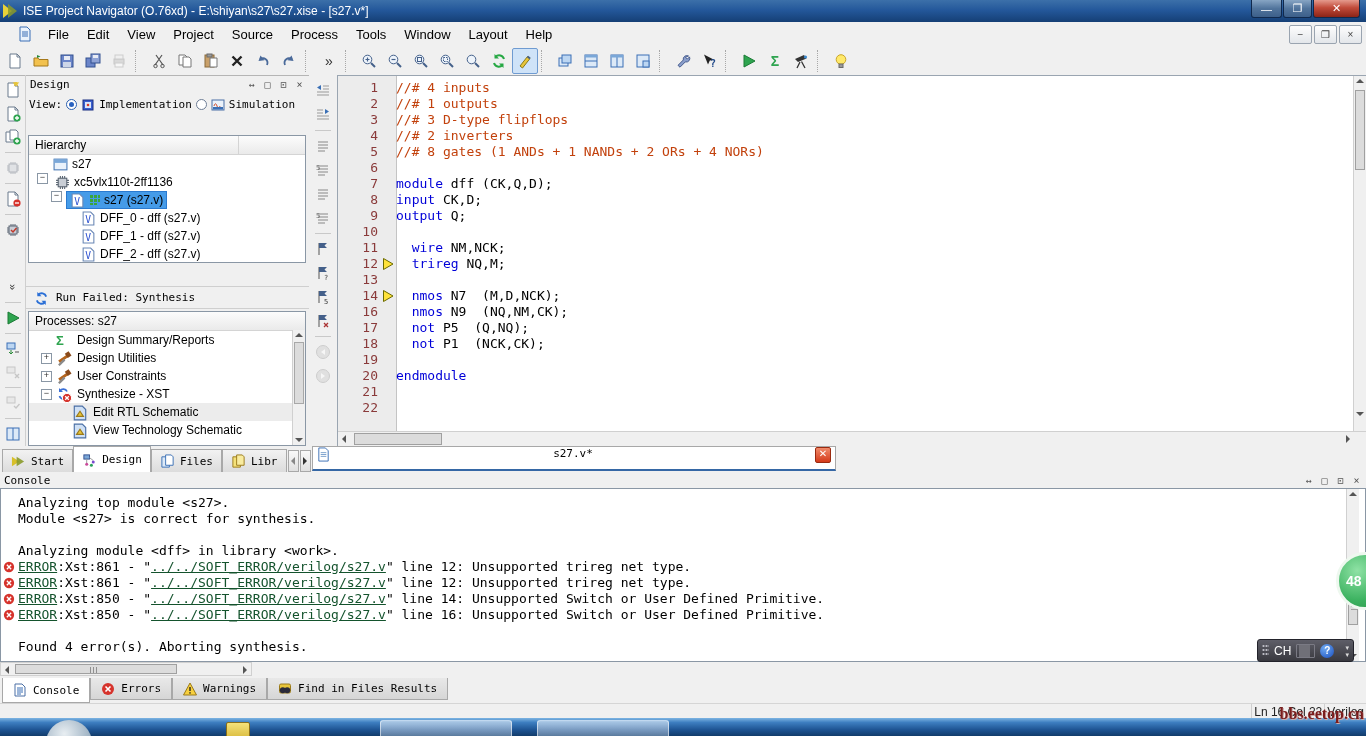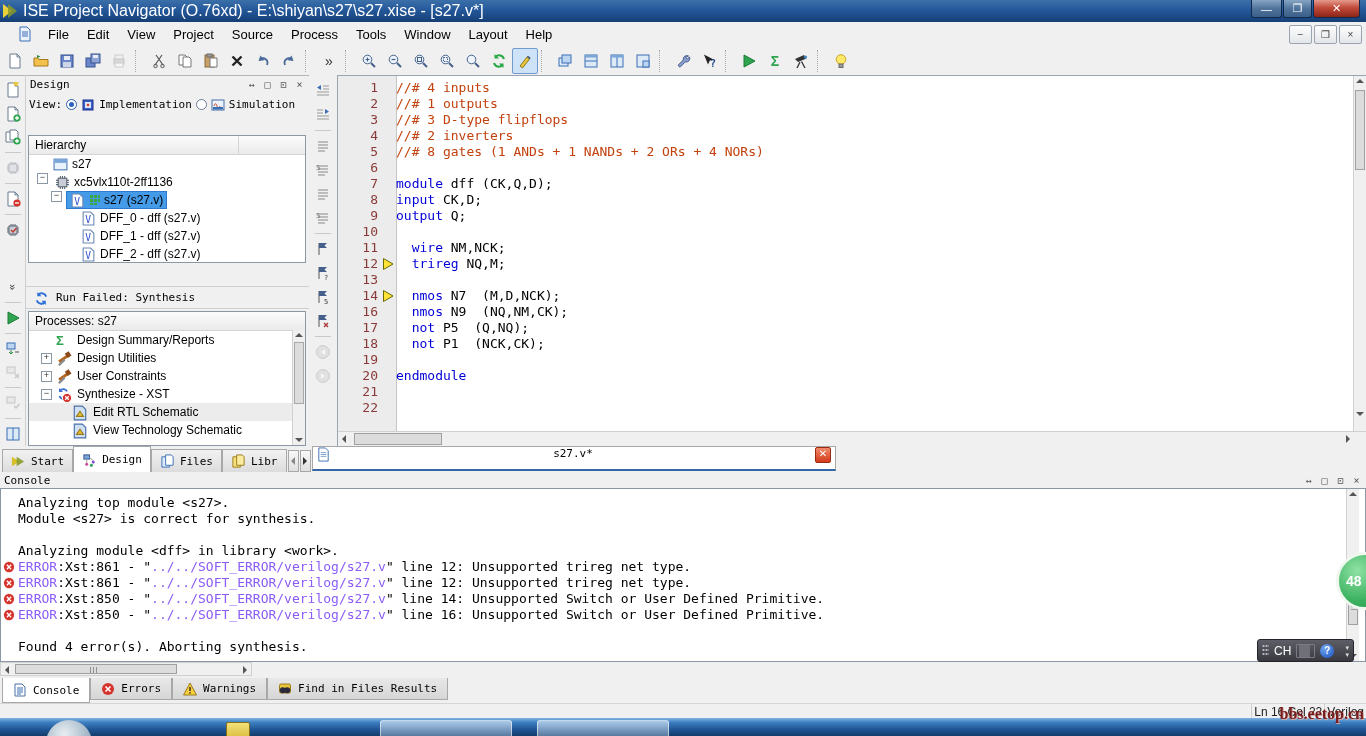--- a/index.html
+++ b/index.html
@@ -7,21 +7,21 @@
        font-family:"Liberation Sans",sans-serif;font-size:12px;color:#000}
   .abs{position:absolute}
   .mono{font-family:"DejaVu Sans Mono",monospace}
   svg{display:block}
 
   
   #titlebar{left:0;top:0;width:1366px;height:22px;
     background:linear-gradient(180deg,#3c70a9 0%,#24589b 45%,#153f75 100%);
     display:flex;align-items:center;color:#fff}
   #titlebar .app-ico{width:16px;height:14px;margin:0 4px 0 3px}
-  #titlebar .ttl{font-size:16px;white-space:nowrap}
+  #titlebar .ttl{font-size:12px;white-space:nowrap}
   #win-btns{position:absolute;right:6px;top:0;display:flex}
   .wbtn{height:17px;border:1px solid #10294d;border-top:none;border-radius:0 0 3px 3px;
     background:linear-gradient(#87a5c4,#51749c 50%,#3c5f8a);color:#fff;
     display:flex;align-items:center;justify-content:center;font-size:11px;margin-left:1px}
   .wbtn.min{width:29px}.wbtn.max{width:27px}
   .wbtn.close{width:45px;background:linear-gradient(#e59a8d,#c14b3a 45%,#8c2417)}
 
   
   #menubar{left:12px;top:22px;width:1366px;height:24px;background:#f0f0f0;
     border-bottom:1px solid #d9d9d9;display:flex;align-items:center}
@@ -131,21 +131,21 @@
   #editor-tab .eclose{width:14px;height:14px;margin-right:4px;background:linear-gradient(#f08a6a,#d43a1a);
     border:1px solid #9a2a10;border-radius:2px;color:#fff;font-size:10px;line-height:12px;text-align:center}
 
   
   #console-hdr{left:0;top:472px;width:1366px;height:16px;display:flex;align-items:center;padding:0 4px;
     font-family:"DejaVu Sans Mono",monospace;font-size:11px;box-sizing:border-box}
   #console-body{left:0;top:488px;width:1366px;height:174px;background:#fff;border:1px solid #8a97a5;box-sizing:border-box;overflow:hidden}
   #console-lines{position:absolute;left:0;top:6px;right:2px;font-family:"DejaVu Sans Mono",monospace;font-size:13px}
   .con-line{height:16px;line-height:16px;white-space:pre;position:relative;padding-left:17px}
   .con-line .err-ico{position:absolute;left:2px;top:2px;width:12px;height:12px}
-  .tok-l{color:#8b5cf6;}
+  .tok-l{color:#14532d;text-decoration:underline}
   #con-vscroll{position:absolute;left:1346px;top:489px;width:12px;height:172px;background:#f0f0f0;border-left:1px solid #d0d0d0}
   #con-vscroll .thumb{position:absolute;left:1px;right:1px;top:100px;height:34px;background:#dcdcdc;border:1px solid #a0a0a0;
     background-image:linear-gradient(#a0a0a0,#a0a0a0),linear-gradient(#a0a0a0,#a0a0a0),linear-gradient(#a0a0a0,#a0a0a0);
     background-size:6px 1px;background-position:2px 13px,2px 16px,2px 19px;background-repeat:no-repeat}
   #con-hscroll{left:0;top:662px;width:252px;height:14px;background:#f0f0f0;border:1px solid #d0d0d0;box-sizing:border-box}
   #con-hscroll .hthumb{left:14px;width:160px;background-image:linear-gradient(#909090,#909090),linear-gradient(#909090,#909090),linear-gradient(#909090,#909090);
     background-size:1px 6px;background-position:74px 2px,77px 2px,80px 2px;background-repeat:no-repeat}
 
   #console-tabs{left:0;top:678px;width:1366px;height:25px;display:flex;align-items:flex-start;padding-left:2px;box-sizing:border-box;background:#f0f0f0}
   .ctab{height:21px;display:flex;align-items:center;gap:6px;padding:0 10px;border:1px solid #a8a8a8;border-top:none;

